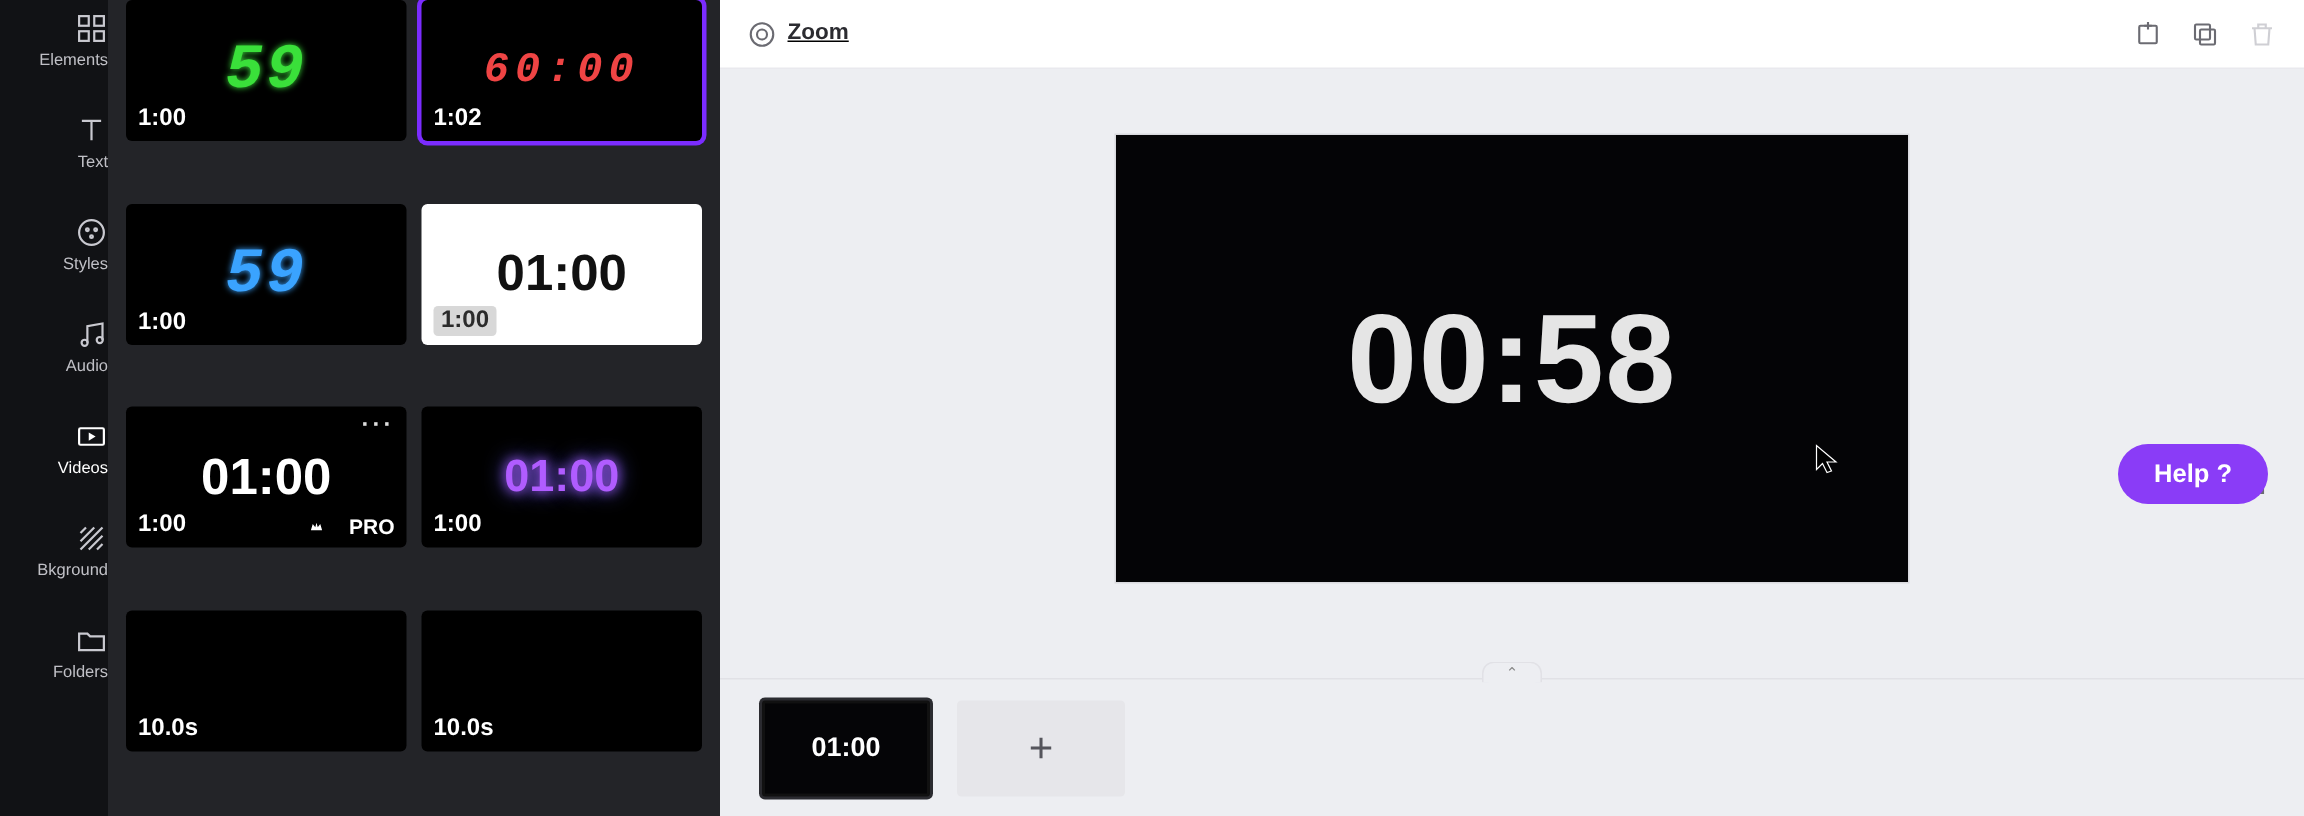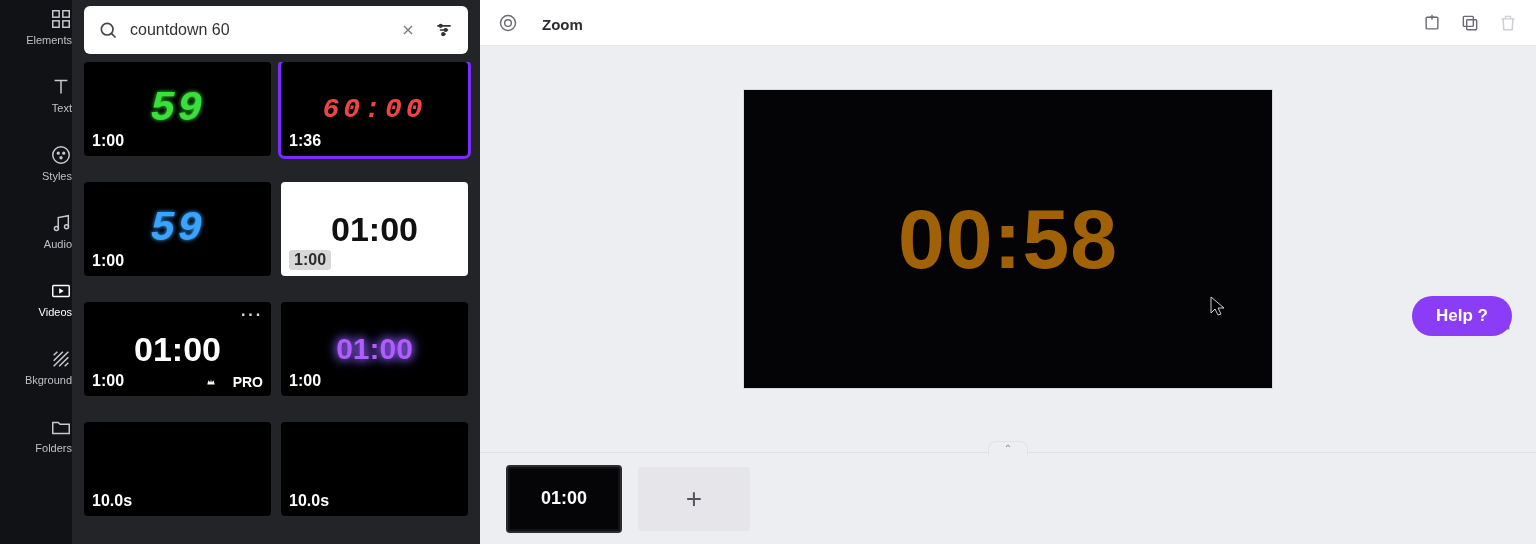--- a/index.html
+++ b/index.html
@@ -30,28 +30,28 @@
     .digital59g { font-family:"Courier New",monospace; color:#3ae03a; font-size:42px; font-style:italic; text-shadow:0 0 4px #3ae03a; letter-spacing:2px; }
     .digital6000 { font-family:"Courier New",monospace; color:#ef4444; font-size:28px; font-style:italic; letter-spacing:4px; }
     .digital59b { font-family:"Courier New",monospace; color:#3aa3ff; font-size:42px; font-style:italic; text-shadow:0 0 4px #3aa3ff; letter-spacing:2px; }
     .clock-black { color:#111; font-size:34px; font-weight:700; }
     .clock-white { color:#fff; font-size:34px; font-weight:700; }
     .clock-neon { color:#b05cff; font-size:30px; font-weight:700; text-shadow:0 0 8px #b05cff, 0 0 14px #5c62ff; }
     .collapse-tab { position:absolute; right:-12px; top:50%; width:14px; height:64px; background:#232428; border-radius:0 8px 8px 0; display:flex; align-items:center; justify-content:center; color:#ccc; font-size:12px; cursor:pointer; }
     
     .canvas-area { flex:1; display:flex; flex-direction:column; position:relative; background:#fff; }
     .topbar { height:46px; border-bottom:1px solid #e9e9ee; display:flex; align-items:center; justify-content:space-between; padding:0 18px; }
-    .topbar-left { display:flex; align-items:flex-end; gap:24px; }
+    .topbar-left { display:flex; align-items:flex-start; gap:7px;text-decoration:underline; }
     .topbar-right { display:flex; align-items:center; gap:18px; }
     .icon-plain { width:20px; height:20px; stroke:#6b6b72; fill:none; stroke-width:1.7; cursor:pointer; }
     .icon-plain.disabled { stroke:#cfcfd4; cursor:default; }
     .zoom-label { font-size:15px; color:#2b2b30; font-weight:600; }
     .stage-wrap { flex:1; background:#edeef2; position:relative; overflow:hidden; }
     .stage { position:absolute; left:50%; top:44px; transform:translateX(-50%); width:528px; height:298px; background:#040406; display:flex; align-items:center; justify-content:center; box-shadow:0 0 0 1px #d9d9de; }
-    .stage .big-time { font-size:84px; font-weight:800; color:#a16207; letter-spacing:1px; }
+    .stage .big-time { font-size:84px; font-weight:800; color:#e5e5e5; letter-spacing:1px; }
     .cursor { position:absolute; left:730px; top:250px; pointer-events:none; }
     .zoom-ctrls { position:absolute; right:24px; bottom:120px; display:flex; align-items:center; gap:18px; }
     .zoom-pct { font-size:17px; color:#3a3a40; font-weight:600; }
     .help-btn { position:absolute; right:24px; bottom:116px; background:#8a3cf7; color:#fff; border:none; border-radius:22px; padding:10px 24px; font-size:17px; font-weight:600; cursor:pointer; }
     
     .timeline { height:92px; background:#edeef2; border-top:1px solid #e1e1e6; display:flex; align-items:center; padding:0 28px; gap:18px; position:relative; }
     .tl-expand { position:absolute; left:50%; top:-12px; transform:translateX(-50%); width:40px; height:14px; background:#edeef2; border:1px solid #e1e1e6; border-bottom:none; border-radius:8px 8px 0 0; display:flex; align-items:center; justify-content:center; color:#888; font-size:10px; cursor:pointer; }
     .page-thumb { width:112px; height:64px; background:#050507; border:2px solid #111; border-radius:2px; display:flex; align-items:center; justify-content:center; color:#fff; font-weight:700; font-size:18px; cursor:pointer; box-shadow:0 0 0 2px #2b2b30; }
     .add-page { width:112px; height:64px; background:#e6e6ea; border-radius:3px; display:flex; align-items:center; justify-content:center; font-size:28px; color:#55555c; cursor:pointer; }
   </style>
@@ -108,52 +108,28 @@
     </div>
     <div class="rail-item">
       <svg viewBox="0 0 24 24">
           <path d="M3 7h6l2 2h10v10H3z"></path>
         </svg>
       <span>Folders</span>
     </div>
   </div>
 
   <div class="search-col">
-    <div class="search-wrap">
-      <div class="searchbox">
-        <span class="icon-btn">
-          <svg viewBox="0 0 24 24" width="20" height="20" fill="none" stroke="#444" stroke-width="2">
-              <circle cx="11" cy="11" r="7"></circle>
-              <path d="M21 21l-5-5"></path>
-            </svg>
-        </span>
-        <input value="countdown 60" style="">
-        <span class="icon-btn">
-          <svg viewBox="0 0 24 24" width="16" height="16" fill="none" stroke="#777" stroke-width="2">
-              <path d="M6 6l12 12M18 6L6 18"></path>
-            </svg>
-        </span>
-        <span class="icon-btn">
-          <svg viewBox="0 0 24 24" width="20" height="20" fill="none" stroke="#333" stroke-width="2">
-              <path d="M4 7h16M7 12h10M10 17h4"></path>
-              <circle cx="8" cy="7" r="1.5" fill="#333"></circle>
-              <circle cx="14" cy="12" r="1.5" fill="#333"></circle>
-              <circle cx="11" cy="17" r="1.5" fill="#333"></circle>
-            </svg>
-        </span>
-      </div>
-    </div>
     <div class="results">
       <div class="thumb">
           <div class="content digital59g">59</div>
           <div class="dur">1:00</div>
         </div>
       <div class="thumb sel">
           <div class="content digital6000">60:00</div>
-          <div class="dur">1:36</div>
+          <div class="dur">1:02</div>
         </div>
       <div class="thumb">
           <div class="content digital59b">59</div>
           <div class="dur">1:00</div>
         </div>
       <div class="thumb light">
           <div class="content clock-black">01:00</div>
           <div class="dur">1:00</div>
         </div>
       <div class="thumb">

